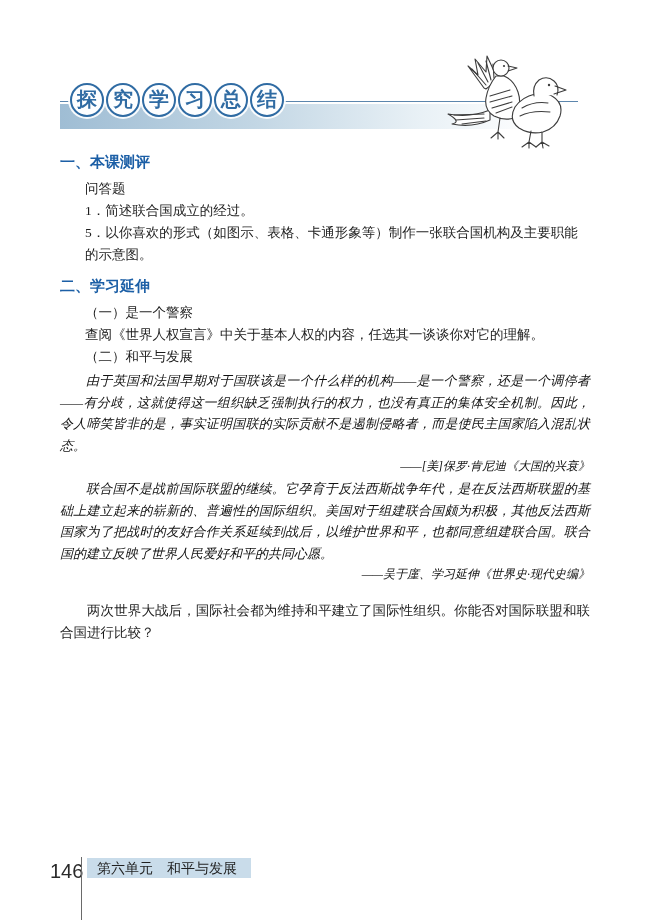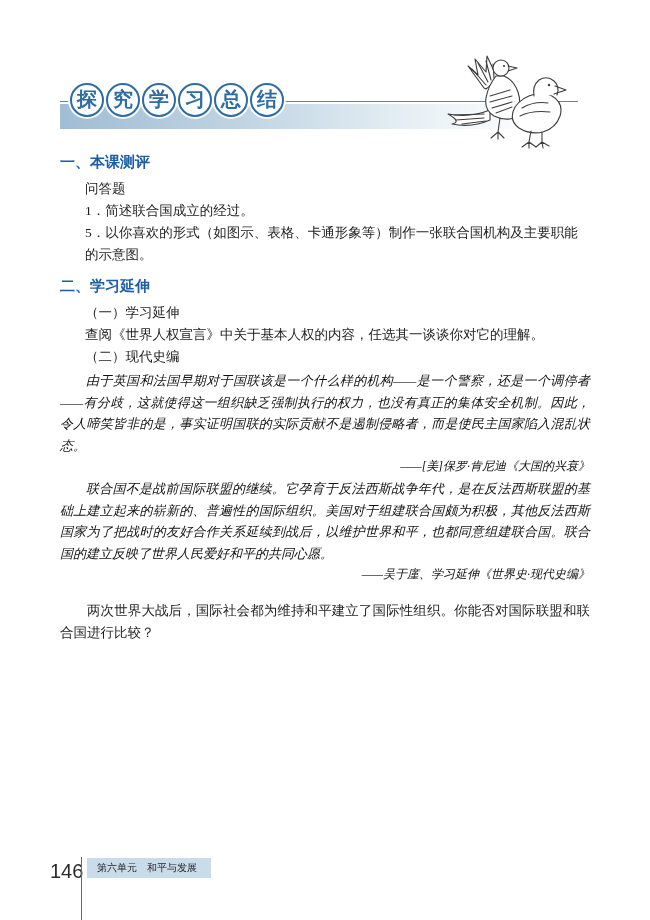--- a/index.html
+++ b/index.html
@@ -71,21 +71,21 @@
     font-size:20px;color:#2a2a2a;text-align:right;
   }
   .footer-vrule{
     position:absolute;left:81px;top:5px;width:1px;height:63px;
     background:#6a6a6a;
   }
   .unit-box{
     position:absolute;left:87px;top:6px;
     background:#c9dcea;color:#1f1f1f;
     font-family:"Liberation Sans","DejaVu Sans",sans-serif;
-    font-size:10px;line-height:20px;height:20px;
+    font-size:14px;line-height:20px;height:20px;
     padding:0 14px 0 10px;white-space:pre;
   }
 </style>
 </head>
 <body>
 
 <div class="page">
 
   <div class="header">
     <div class="header-rule"></div>
@@ -131,23 +131,23 @@
   </div>
 
   <div class="content">
 
     <div class="sec-heading">一、本课测评</div>
     <p class="body-line">问答题</p>
     <p class="body-line">1．简述联合国成立的经过。</p>
     <p class="body-line">5．以你喜欢的形式（如图示、表格、卡通形象等）制作一张联合国机构及主要职能的示意图。</p>
 
     <div class="sec-heading second">二、学习延伸</div>
-    <p class="body-line">（一）学习延伸</p>
+    <p class="body-line">（一）是一个警察</p>
     <p class="body-line">查阅《世界人权宣言》中关于基本人权的内容，任选其一谈谈你对它的理解。</p>
-    <p class="body-line">（二）现代史编</p>
+    <p class="body-line">（二）和平与发展</p>
 
     <p class="quote">由于英国和法国早期对于国联该是一个什么样的机构——是一个警察，还是一个调停者——有分歧，这就使得这一组织缺乏强制执行的权力，也没有真正的集体安全机制。因此，令人啼笑皆非的是，事实证明国联的实际贡献不是遏制侵略者，而是使民主国家陷入混乱状态。</p>
     <p class="quote-source">——[美]保罗·肯尼迪《大国的兴衰》</p>
 
     <p class="quote">联合国不是战前国际联盟的继续。它孕育于反法西斯战争年代，是在反法西斯联盟的基础上建立起来的崭新的、普遍性的国际组织。美国对于组建联合国颇为积极，其他反法西斯国家为了把战时的友好合作关系延续到战后，以维护世界和平，也都同意组建联合国。联合国的建立反映了世界人民爱好和平的共同心愿。</p>
     <p class="quote-source">——吴于廑、学习延伸《世界史·现代史编》</p>
 
     <p class="closing-para">两次世界大战后，国际社会都为维持和平建立了国际性组织。你能否对国际联盟和联合国进行比较？</p>
   </div>
 

